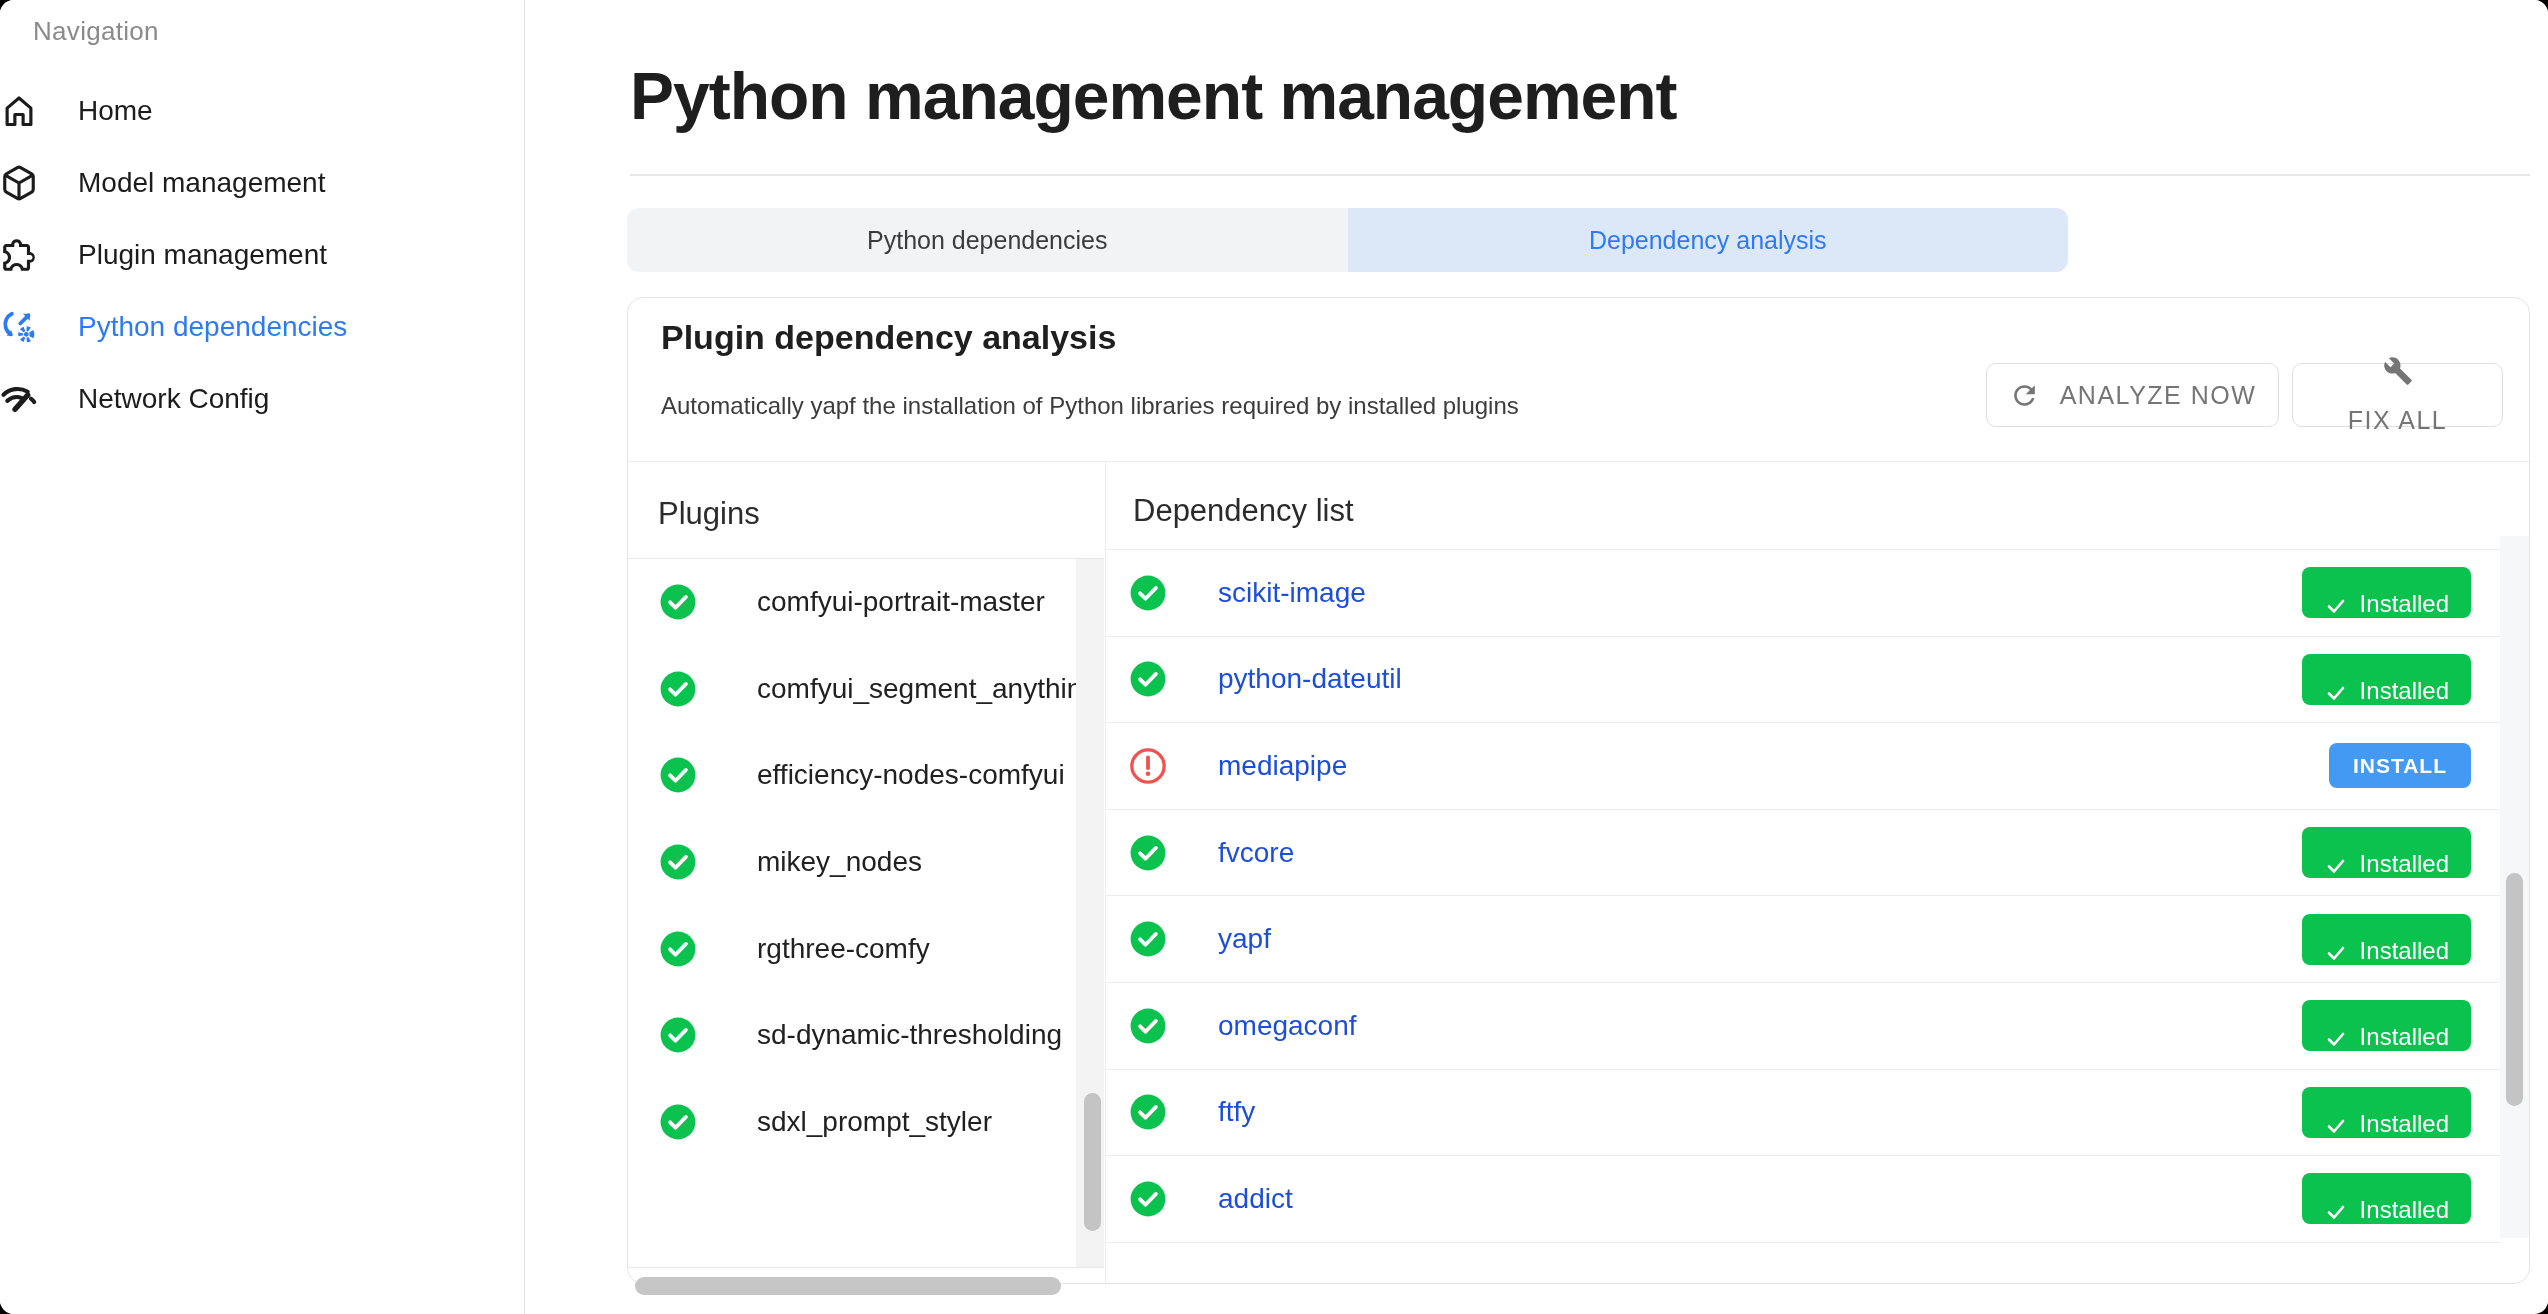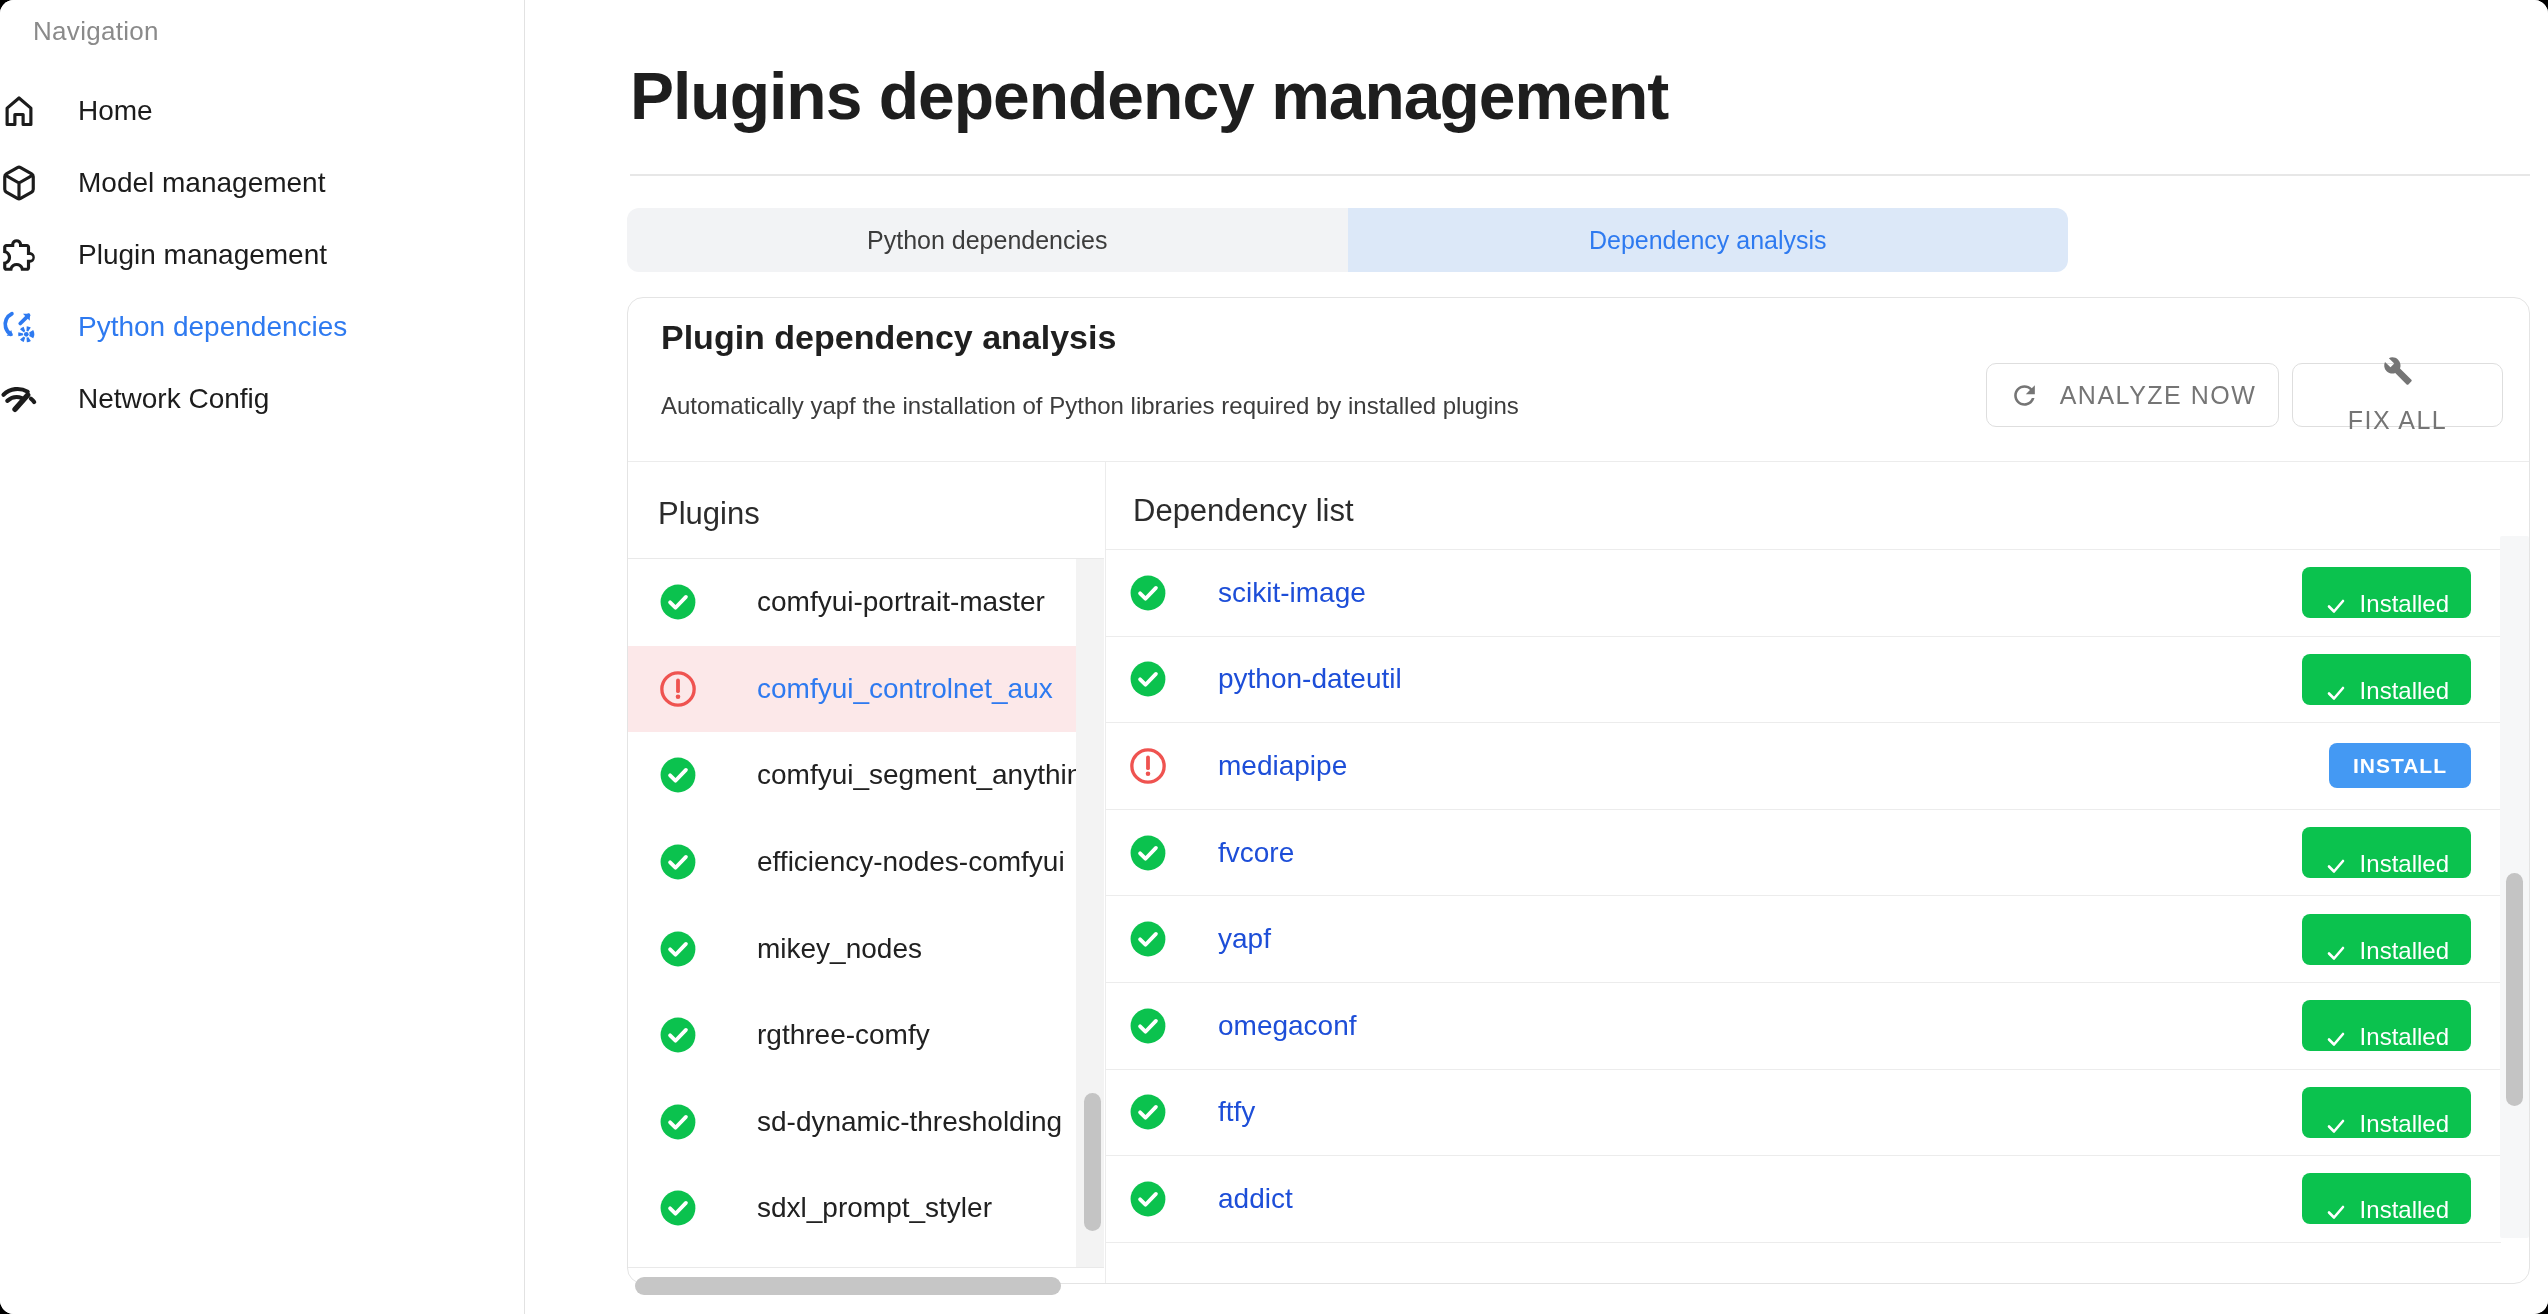--- a/index.html
+++ b/index.html
@@ -213,21 +213,21 @@
             </svg>
           </span>
         <span class="nav-label">Network Config</span>
       </div>
 
     </div>
   </nav>
 
   <div class="main">
 
-    <h1 class="page-title">Plugins dependency management</h1>
+    <h1 class="page-title">Python management management</h1>
     <div class="title-divider"></div>
 
     <div class="tabs">
       <div class="tab inactive">Python dependencies</div>
       <div class="tab active">Dependency analysis</div>
     </div>
 
     <section class="card">
 
       <div class="card-title">Plugin dependency analysis</div>
@@ -261,28 +261,20 @@
 
         <div class="plugin-row">
           <span class="status-icon">
               <svg width="38" height="38" viewBox="0 0 24 24">
                 <use href="#i-check-circle"></use>
               </svg>
             </span>
           <span class="plugin-name">comfyui-portrait-master</span>
         </div>
 
-        <div class="plugin-row selected">
-          <span class="status-icon">
-              <svg width="38" height="38" viewBox="0 0 24 24">
-                <use href="#i-error-circle"></use>
-              </svg>
-            </span>
-          <span class="plugin-name">comfyui_controlnet_aux</span>
-        </div>
 
         <div class="plugin-row">
           <span class="status-icon">
               <svg width="38" height="38" viewBox="0 0 24 24">
                 <use href="#i-check-circle"></use>
               </svg>
             </span>
           <span class="plugin-name">comfyui_segment_anything</span>
         </div>
 

